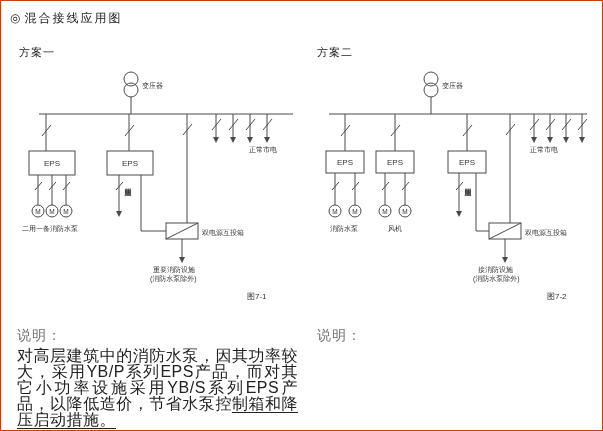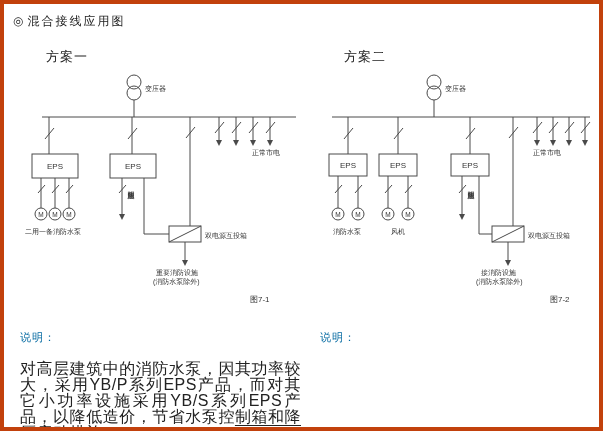--- a/index.html
+++ b/index.html
@@ -1,35 +1,35 @@
 <!DOCTYPE html>
 <html><head>
 <meta charset="utf-8">
 <style>
   html,body { margin:0; padding:0; background:#f2f2f2; }
   .page {
     position:relative; width:603px; height:431px; background:#ffffff;
     font-family:"Liberation Sans", sans-serif; color:#333;
-    border:4px solid #c2410c; box-sizing:border-box; overflow:hidden;
+    border:1px solid #c2410c; box-sizing:border-box; overflow:hidden;
   }
   .page-title {
     position:absolute; left:9px; top:9px; font-size:12px; color:#222;
     letter-spacing:2px; white-space:nowrap;
   }
   .page-title .title-icon { letter-spacing:0; margin-right:4px; font-size:12px; }
-  .scheme-heading { position:absolute; font-size:13px; color:#222; letter-spacing:1px;margin-left:24px; }
+  .scheme-heading { position:absolute; font-size:11px; color:#222; letter-spacing:1px; }
   #heading1 { left:18px; top:44px; }
   #heading2 { left:316px; top:44px; }
   .diagram { position:absolute; top:58px; }
   #diagram1 { left:10px; }
   #diagram2 { left:303px; }
   .note { position:absolute; top:326px; width:281px; }
   #note1 { left:16px; }
   #note2 { left:316px; }
-  .note-title { font-size:11px; margin-bottom:16px; letter-spacing:1px; color:#0369a1; }
+  .note-title { font-size:14px; margin-bottom:3px; letter-spacing:1px; color:#737373; }
   .note-body { font-size:16px; line-height:16px; letter-spacing:0.5px; text-align:justify; color:#222; }
   .note-tail { text-decoration:underline; text-underline-offset:3px; }
   
   text { fill:#333; stroke:none; font-family:"Liberation Sans", sans-serif; }
   .t6 { font-size:6.5px; }
   .t7 { font-size:7px; }
   .t8 { font-size:8px; }
   .vtext { writing-mode:vertical-rl; text-orientation:upright; }
   .wire { stroke:#4a4a4a; stroke-width:1; fill:none; }
   .arrow { fill:#4a4a4a; stroke:none; }

